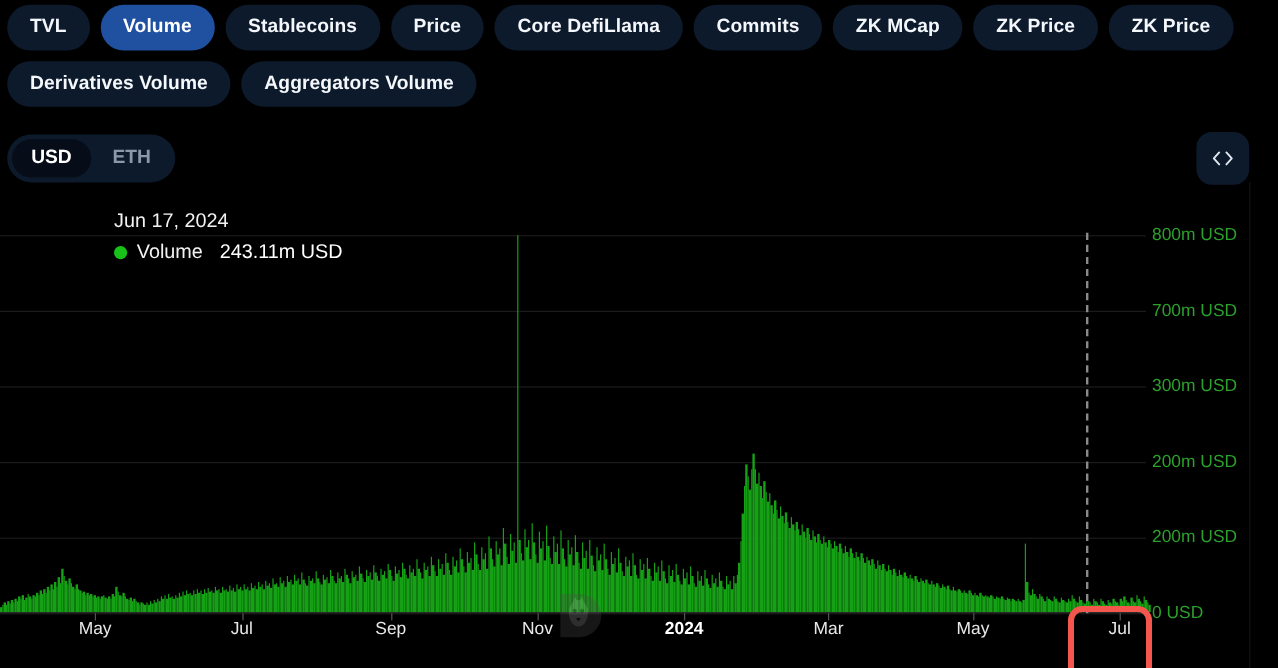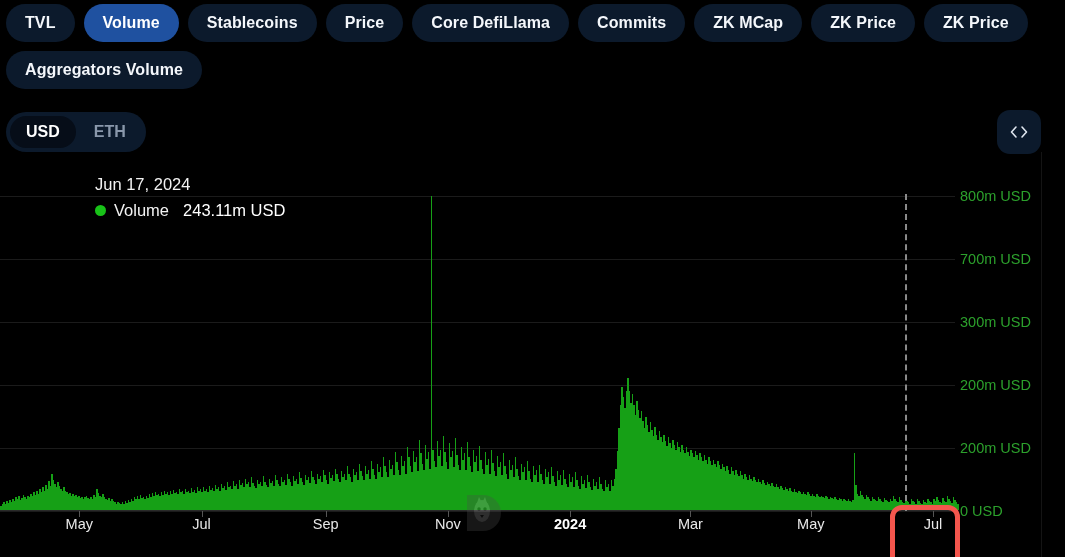--- a/index.html
+++ b/index.html
@@ -170,20 +170,21 @@
   <div class="tabs-wrap" id="tabs">
       <div class="chip">TVL</div>
       <div class="chip active">Volume</div>
       <div class="chip">Stablecoins</div>
       <div class="chip">Price</div>
       <div class="chip">Core DefiLlama</div>
       <div class="chip">Commits</div>
       <div class="chip">ZK MCap</div>
       <div class="chip">ZK Price</div>
       <div class="chip">ZK Price</div>
+      <div class="chip">Derivatives Volume</div>
       <div class="chip">Aggregators Volume</div>
     </div>
 
   <div class="cur-toggle" id="cur-toggle">
       <div class="cur-opt active">USD</div>
       <div class="cur-opt">ETH</div>
     </div>
 
   <div class="code-btn">
     <svg width="20" height="16" viewBox="0 0 20 16" fill="none">

